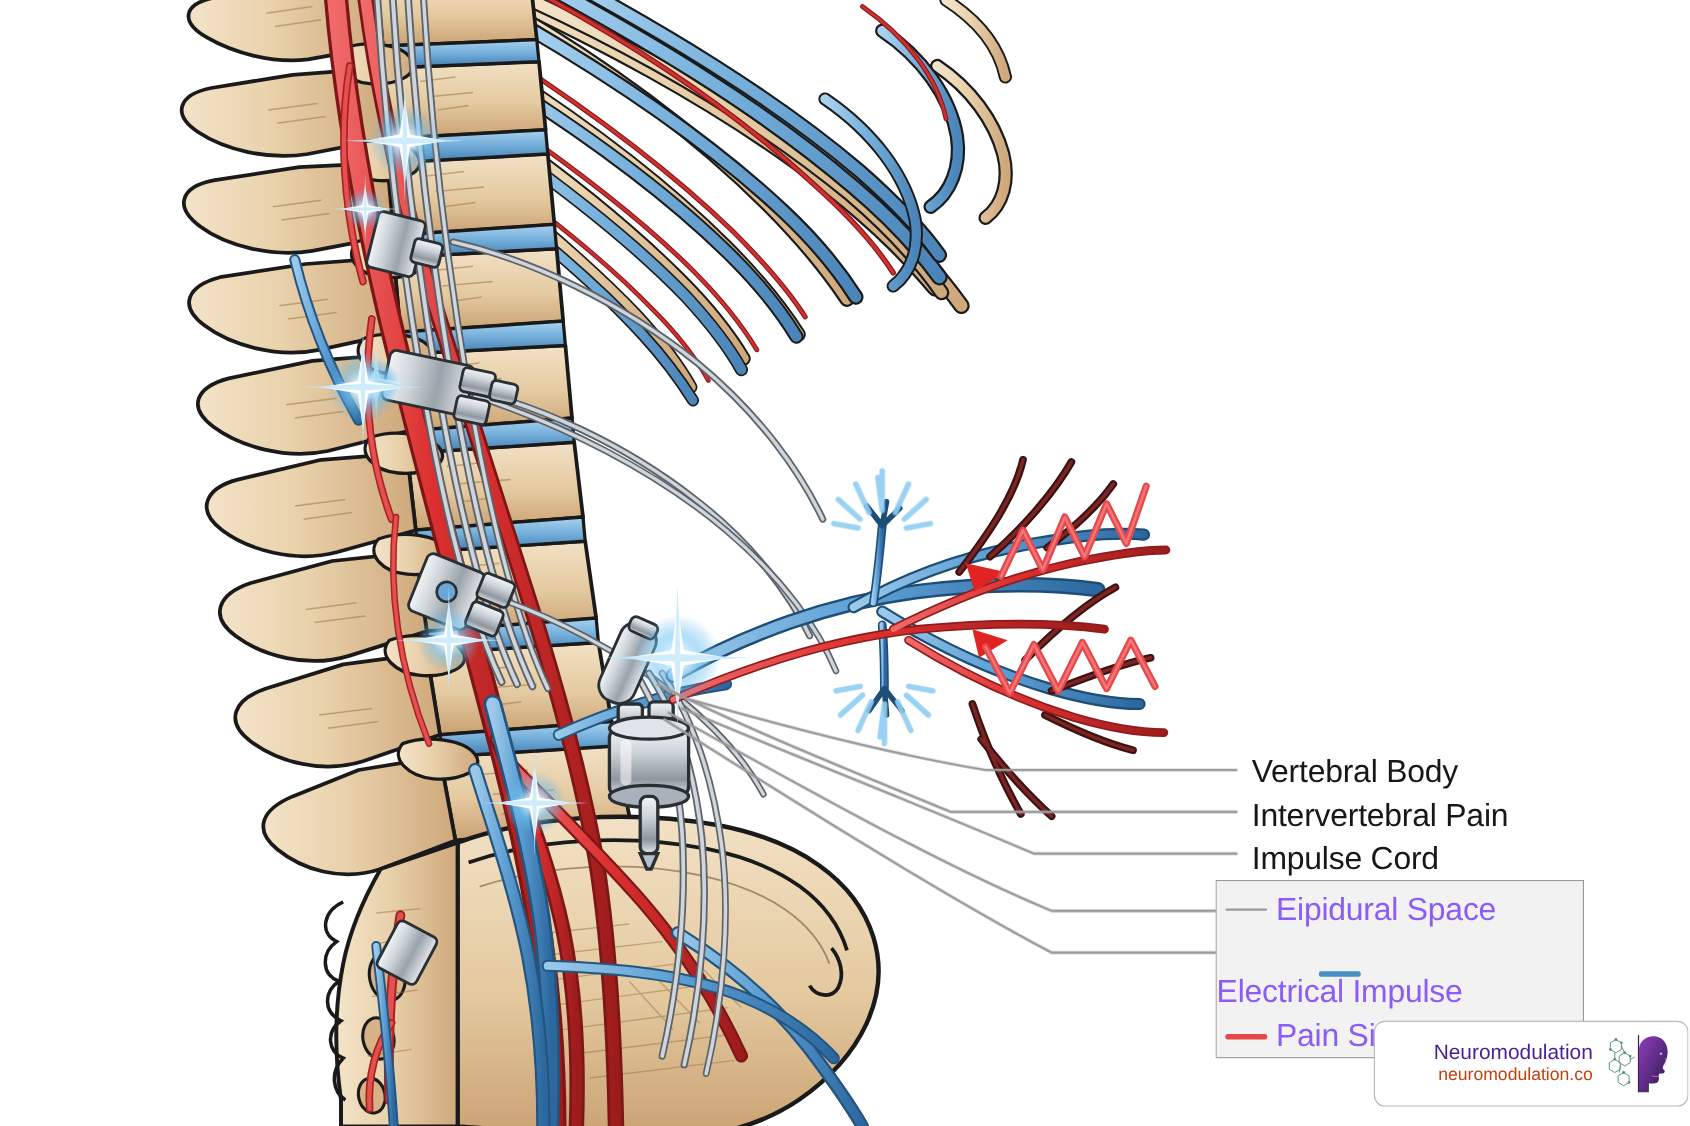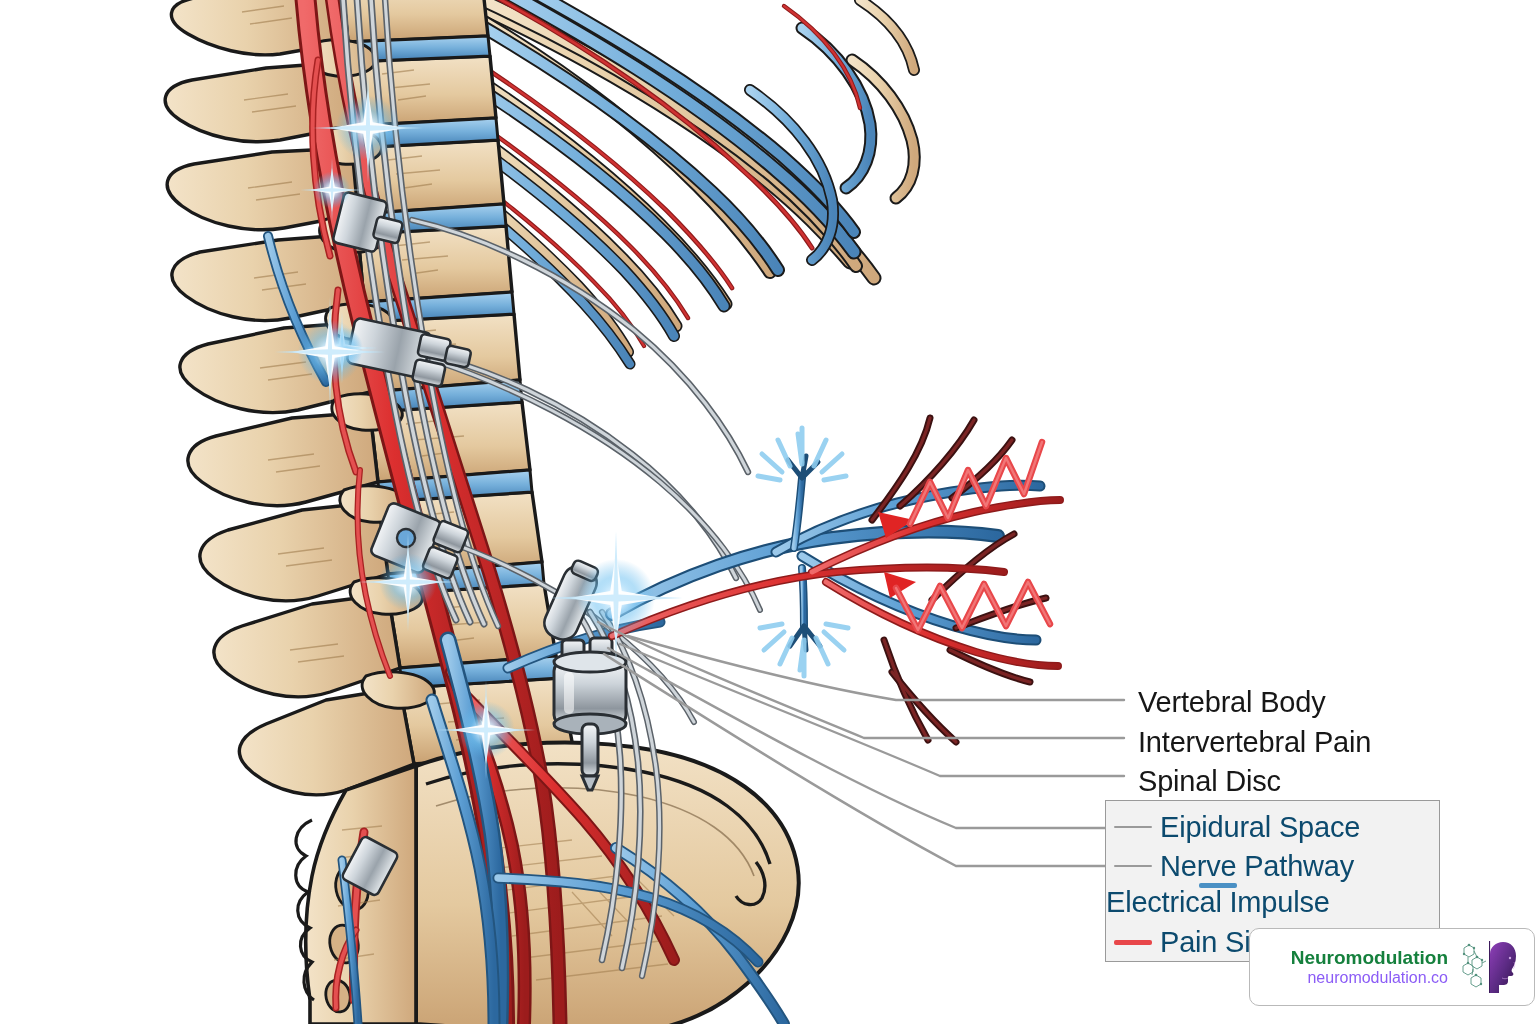--- a/index.html
+++ b/index.html
@@ -66,21 +66,21 @@
     margin-right: 8px;
     flex: 0 0 auto;
   }
   .legend-swatch.thin {
     height: 2px;
     background: #9a9a9a !important;
   }
   .legend-text {
     font-family: "Liberation Sans", sans-serif;
     font-size: 29px;
-    color: #0c4a6e;
+    color: #8b5cf6;
     white-space: nowrap;
     letter-spacing: -0.2px;
     line-height: 1;
     text-align: center;
   }
 
   
   #watermark {
     position: absolute;
     left: 1237px;
@@ -99,29 +99,29 @@
     display: flex;
     flex-direction: column;
     justify-content: center;
     flex: 1 1 auto;
     align-items: flex-end;
     padding-right: 10px;
   }
   #wm-title {
     font-family: "Liberation Sans", sans-serif;
     font-size: 19px;
-    font-weight: bold;
-    color: #15803d;
+    font-weight: normal;
+    color: #4c1d95;
     line-height: 1.15;
     white-space: nowrap;
   }
   #wm-url {
     font-family: "Liberation Sans", sans-serif;
     font-size: 16px;
-    color: #8b5cf6;
+    color: #c2410c;
     line-height: 1.15;
     white-space: nowrap;
   }
   #wm-logo {
     width: 62px;
     height: 58px;
     flex: 0 0 auto;
   }
 </style>
 </head>
@@ -603,33 +603,29 @@
       <path d="M608,644 C712,688 830,734 928,776 L1112,776"></path>
 
       <path d="M596,648 C712,712 842,786 944,828 L1093,828"></path>
 
       <path d="M592,654 C706,726 842,812 944,866 L1093,866"></path>
     </g>
   </svg>
 
   <div class="callout-label" style="left:1126px; top:688px;">Vertebral Body</div>
   <div class="callout-label" style="left:1126px; top:728px;">Intervertebral Pain</div>
-  <div class="callout-label" style="left:1126px; top:767px;">Spinal Disc</div>
+  <div class="callout-label" style="left:1126px; top:767px;">Impulse Cord</div>
 
   <div id="legend-box">
 
     <div class="legend-row" style="top:6px;">
       <span class="legend-swatch thin"></span>
       <span class="legend-text">Eipidural Space</span>
     </div>
 
-    <div class="legend-row" style="top:45px;">
-      <span class="legend-swatch thin"></span>
-      <span class="legend-text">Nerve Pathway</span>
-    </div>
 
     <div class="legend-row" style="top:82px;flex-direction:column;">
       <span class="legend-swatch" style="background:#4a90c4;"></span>
       <span class="legend-text">Electrical Impulse</span>
     </div>
 
     <div class="legend-row" style="top:121px;">
       <span class="legend-swatch" style="background:#e8474a;"></span>
       <span class="legend-text">Pain Signal</span>
     </div>

